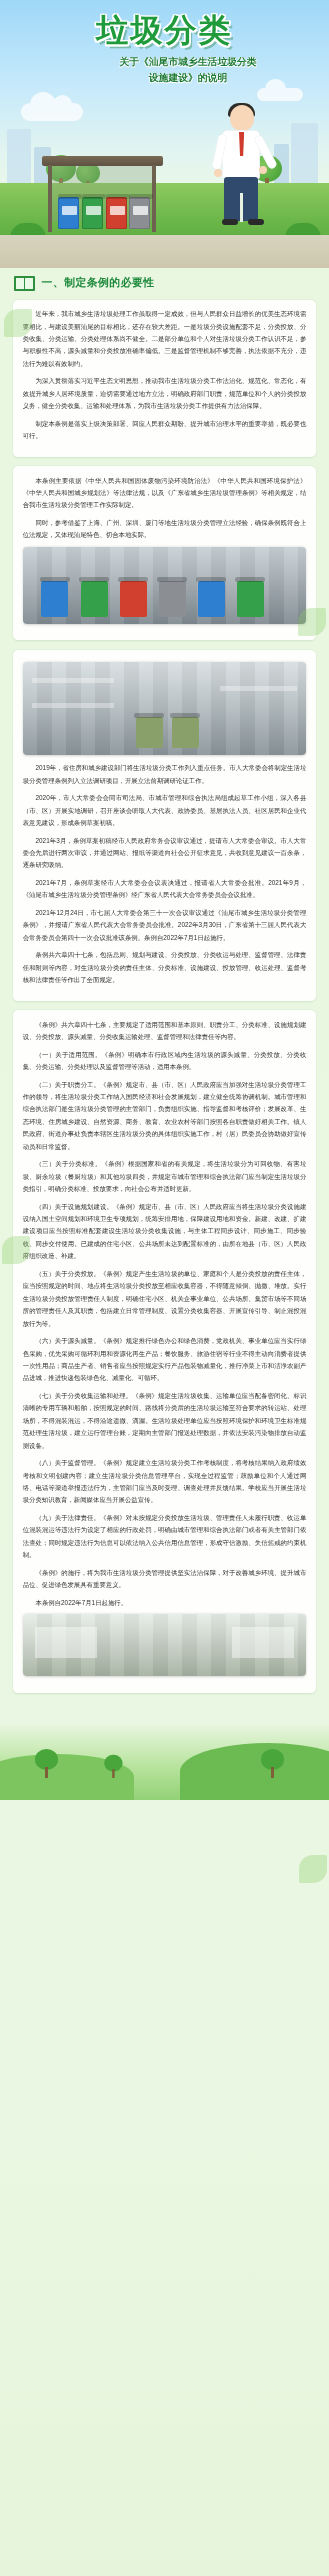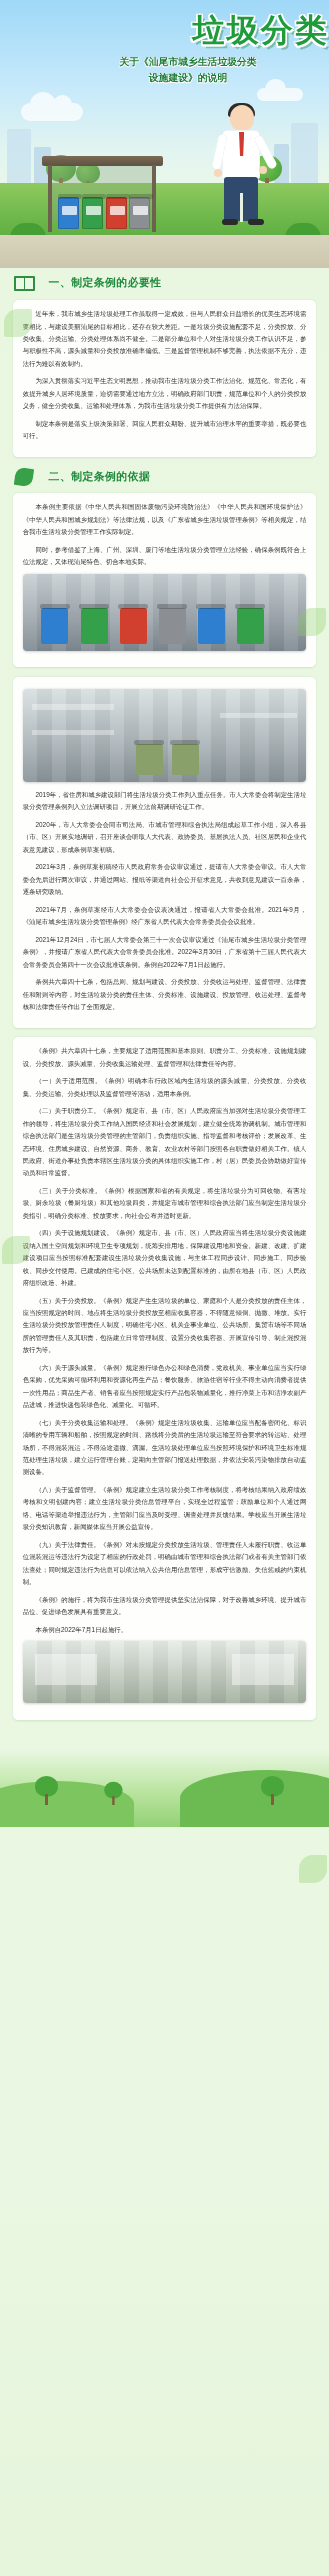--- a/index.html
+++ b/index.html
@@ -34,21 +34,21 @@
     position: absolute; background:#ffffff; opacity:.75; border-radius: 20.6px;
   }
   .c1 { width:62px; height:17.5px; left:20.6px; top:103px; }
   .c1:before, .c1:after { content:""; position:absolute; background:#fff; border-radius:50%; }
   .c1:before { width:26px; height:26px; left:9.3px; top:-11.3px; }
   .c1:after { width:19.6px; height:19.6px; left:32px; top:-8.2px; }
   .c2 { width:46px; height:13.4px; right:26px; top:88px; }
   .c2:before { content:""; position:absolute; background:#fff; border-radius:50%; width:20.6px; height:20.6px; left:8.2px; top:-9.3px; }
 
   .hero-title {
-    position: absolute; left:0; top:9.3px; width:329px; text-align:right;
+    position: absolute; left:0; top:9.3px; width:329px; text-align:center;
     z-index: 6;
   }
   .hero-title .big {
     display:inline-block;
     font-size: 32px; font-weight:bold; letter-spacing: 2.1px;
     color:#1f9b3c;
     text-shadow:
       1.5px 0 0 #ffffff, -1.5px 0 0 #ffffff, 0 1.5px 0 #ffffff, 0 -1.5px 0 #ffffff,
       1.5px 1.5px 0 #ffffff, -1.5px -1.5px 0 #ffffff, 1.5px -1.5px 0 #ffffff, -1.5px 1.5px 0 #ffffff,
       3.1px 3.6px 0 rgba(20,120,40,.35);
@@ -137,21 +137,21 @@
     margin-bottom: 9.3px;
   }
   .sec-head {
     display:flex; align-items:center; gap:5.2px;
     margin: 5.2px 0 6.2px;
   }
   .sec-icon {
     width:23px; height:20.6px; flex:0 0 23px; position:relative;
   }
   .sec-title {
-    font-size: 10.8px; font-weight:bold; color:#1f8a3c; letter-spacing:0.5px;margin-left:7px;
+    font-size: 10.8px; font-weight:bold; color:#1f8a3c; letter-spacing:0.5px;
   }
   p.t {
     font-size: 6.4px;
     line-height: 12.4px;
     color: #2f2f2f;
     text-align: justify;
     margin: 0 0 5.2px;
     text-indent: 2em;
   }
   .banner {
@@ -302,26 +302,20 @@
           <span class="ico-book"></span>
         </div>
       <div class="sec-title">一、制定条例的必要性</div>
     </div>
     <div class="card">
       <p class="t">近年来，我市城乡生活垃圾处理工作虽取得一定成效，但与人民群众日益增长的优美生态环境需要相比，与建设美丽汕尾的目标相比，还存在较大差距。一是垃圾分类设施配套不足，分类投放、分类收集、分类运输、分类处理体系尚不健全。二是部分单位和个人对生活垃圾分类工作认识不足，参与积极性不高，源头减量和分类投放准确率偏低。三是监督管理机制不够完善，执法依据不充分，违法行为难以有效制约。</p>
       <p class="t">为深入贯彻落实习近平生态文明思想，推动我市生活垃圾分类工作法治化、规范化、常态化，有效提升城乡人居环境质量，迫切需要通过地方立法，明确政府部门职责，规范单位和个人的分类投放义务，健全分类收集、运输和处理体系，为我市生活垃圾分类工作提供有力法治保障。</p>
       <p class="t">制定本条例是落实上级决策部署、回应人民群众期盼、提升城市治理水平的重要举措，既必要也可行。</p>
     </div>
 
-    <div class="sec-head">
-      <div class="sec-icon">
-          <span class="ico-leaf"></span>
-        </div>
-      <div class="sec-title">二、制定条例的依据</div>
-    </div>
     <div class="card">
       <p class="t">本条例主要依据《中华人民共和国固体废物污染环境防治法》《中华人民共和国环境保护法》《中华人民共和国城乡规划法》等法律法规，以及《广东省城乡生活垃圾管理条例》等相关规定，结合我市生活垃圾分类管理工作实际制定。</p>
       <p class="t">同时，参考借鉴了上海、广州、深圳、厦门等地生活垃圾分类管理立法经验，确保条例既符合上位法规定，又体现汕尾特色、切合本地实际。</p>
       <div class="photo photo-a">
         <div class="ph-room"></div>
         <div class="ph-bin" style="left:18.5px;background:#2f7fd0">
             <div class="l"></div>
           </div>
         <div class="ph-bin" style="left:58px;background:#35a04a">
             <div class="l"></div>

